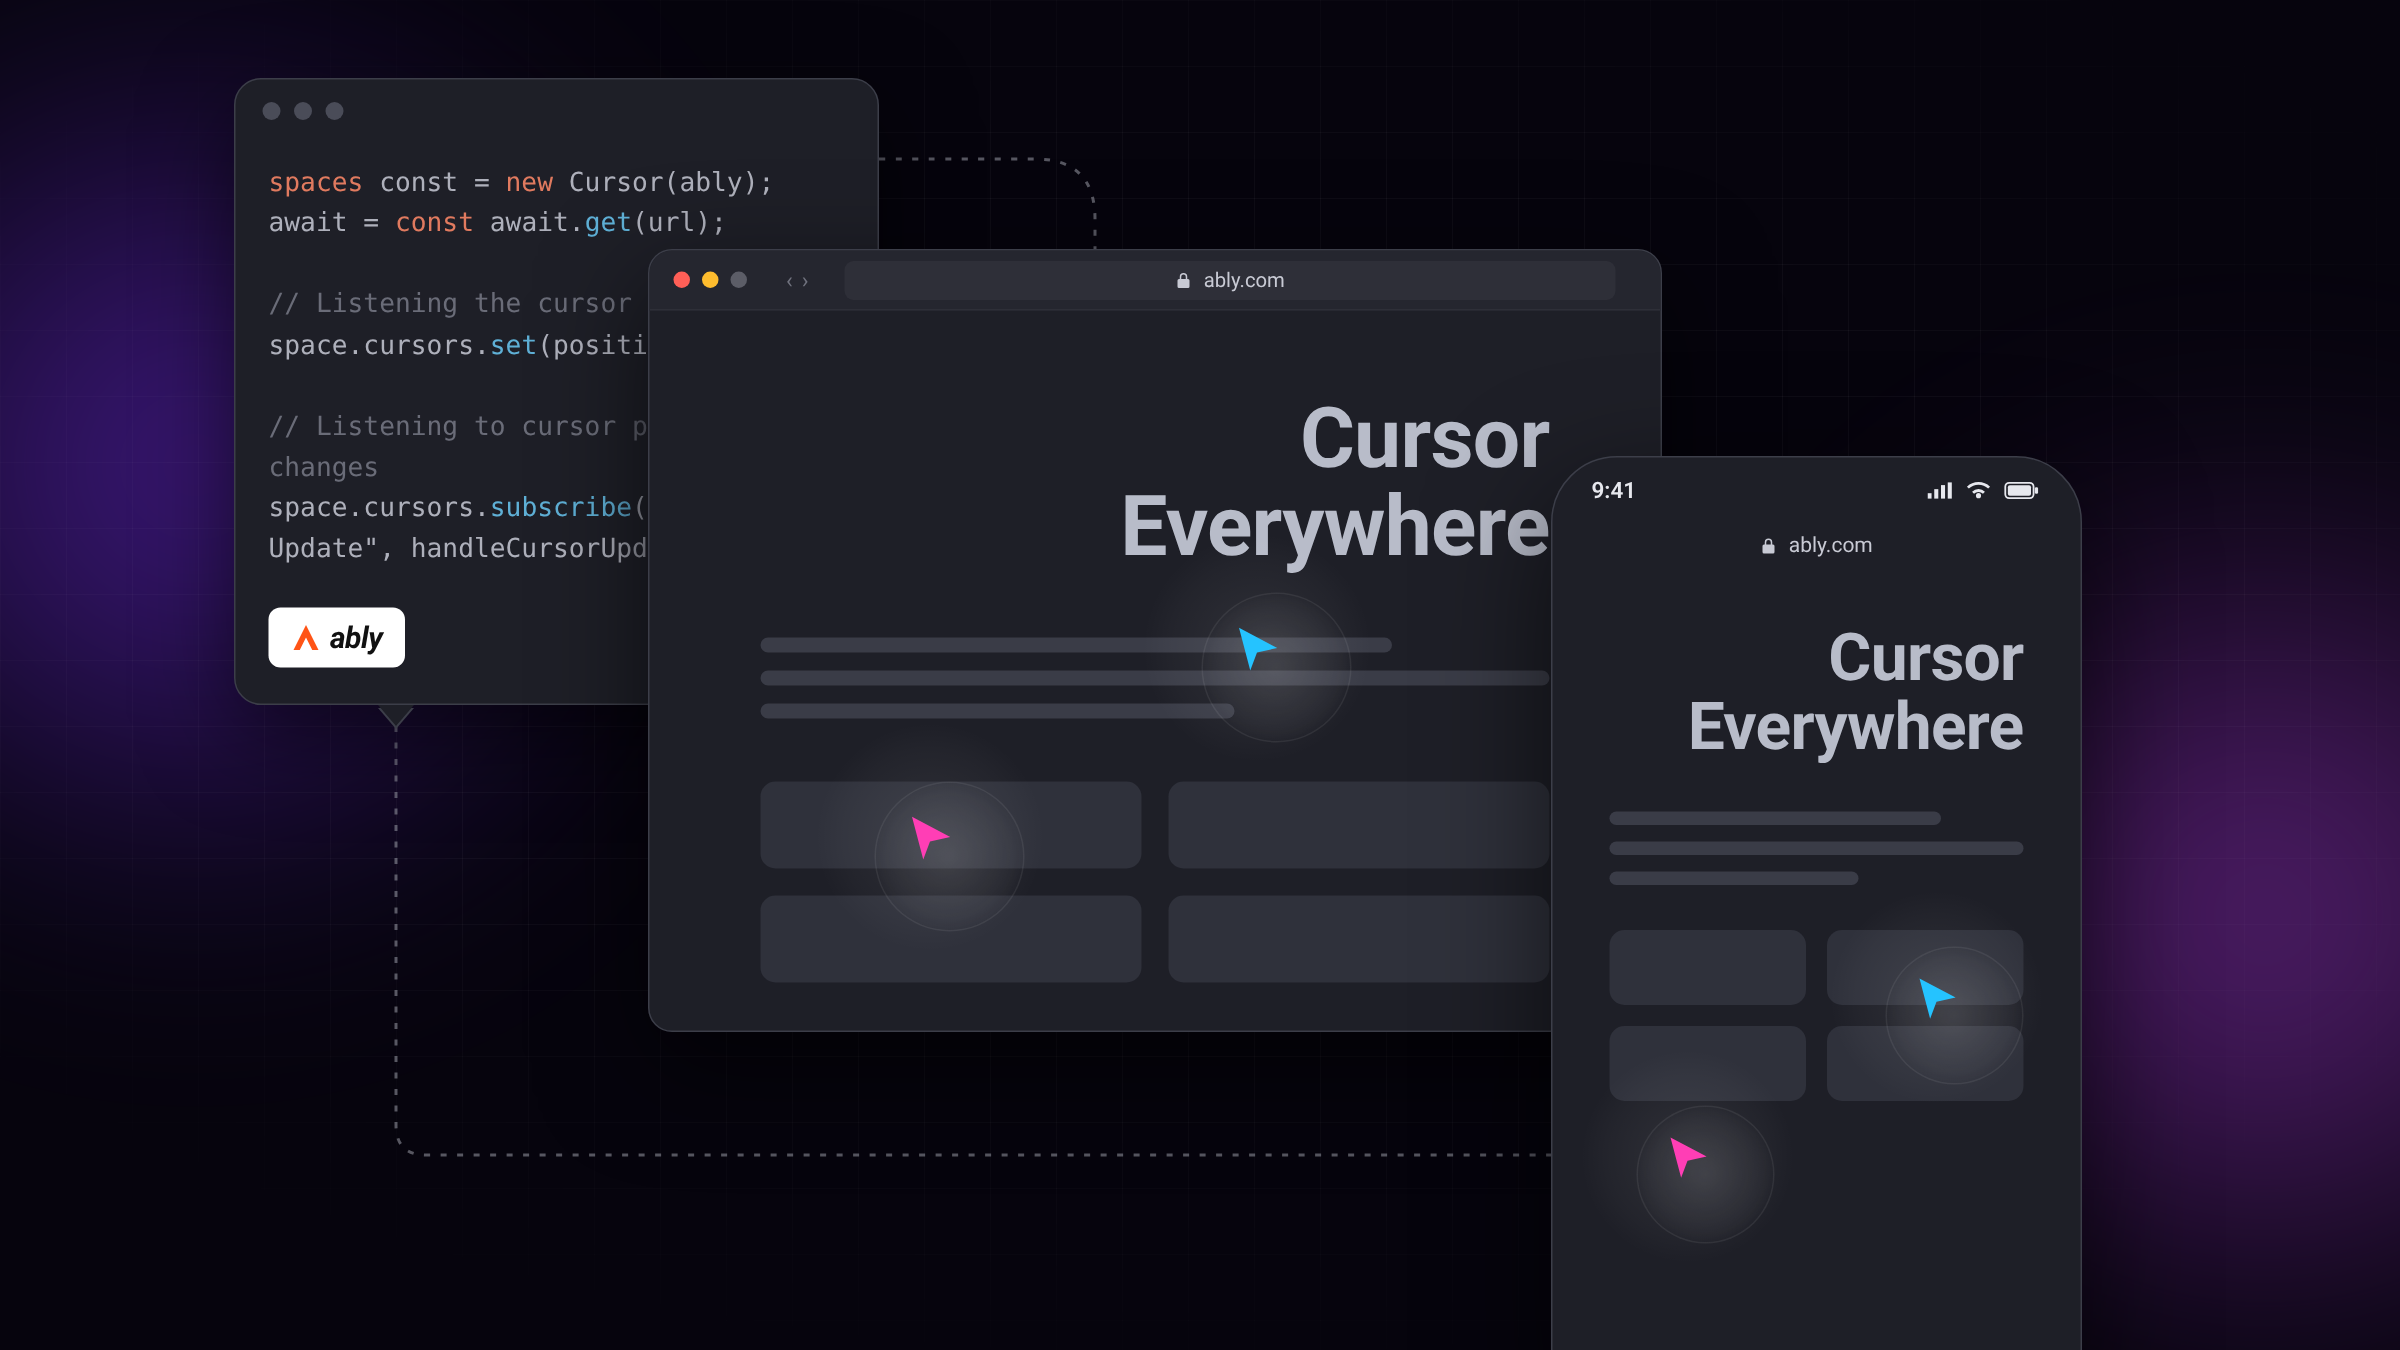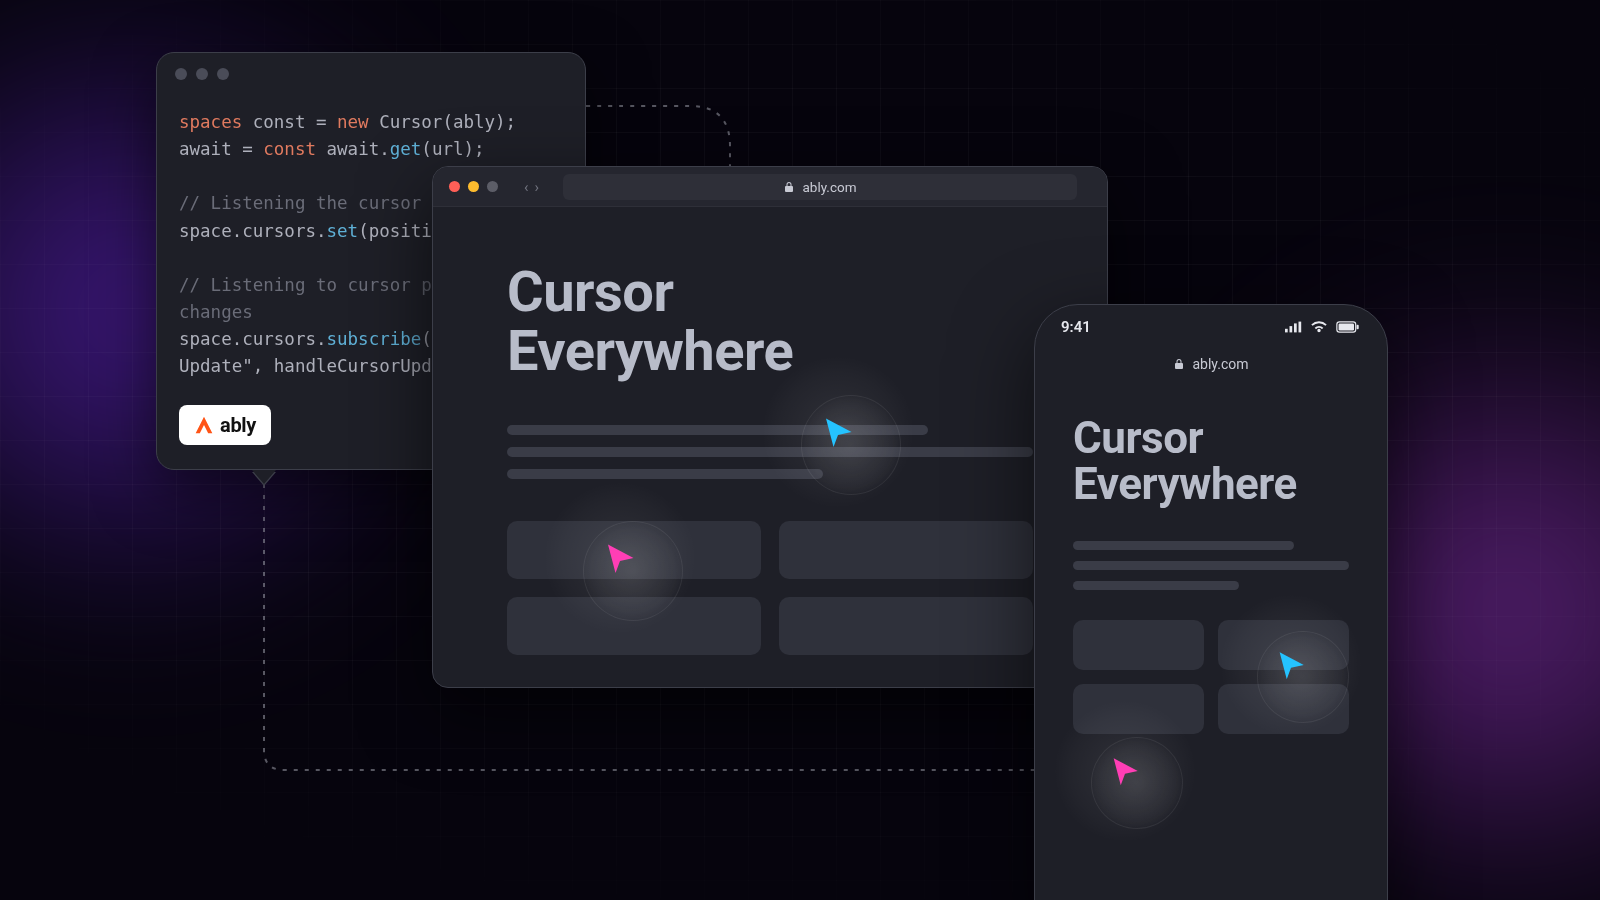--- a/index.html
+++ b/index.html
@@ -66,21 +66,21 @@
   .kw{color:var(--code-orange);}
   .fn{color:var(--code-blue);}
   .cm{color:var(--code-dim);}
   .fade{position:absolute;top:190px;right:0;width:180px;height:230px;
     background:linear-gradient(90deg,rgba(30,31,39,0) 0%,var(--panel) 55%);
     pointer-events:none;}
   .ably-badge{
     position:absolute;left:22px;bottom:24px;
     background:#fff;border-radius:8px;padding:8px 15px;
     display:flex;align-items:center;gap:6px;
-    font-weight:700;font-size:20px;color:#111;letter-spacing:-0.3px;
+    font-weight:700;font-size:20px;color:#111;letter-spacing:-0.3px;font-style:italic;
   }
   .ably-mark{width:20px;height:20px;}
 
   
   .browser{
     position:absolute;left:432px;top:166px;width:676px;height:522px;
     background:var(--panel);border:1px solid var(--panel-border);
     border-radius:16px;box-shadow:0 24px 70px rgba(0,0,0,0.6);
     overflow:hidden;
   }
@@ -96,21 +96,21 @@
   .tdot.g{background:#5c5d67;}
   .navbtns{display:flex;gap:6px;margin-left:16px;color:#70727e;font-size:15px;}
   .navbtn{cursor:default;}
   .addr{
     flex:1;margin:0 14px;height:26px;border-radius:6px;background:#2e2f38;
     display:flex;align-items:center;justify-content:center;gap:7px;
     color:#c8cad4;font-size:13.5px;
   }
   .addr svg{width:12px;height:12px;}
   .browser-body{padding:56px 74px 40px;}
-  .hero{text-align:left;font-weight:700;color:var(--heading);
+  .hero{text-align:right;font-weight:700;color:var(--heading);
     font-size:56px;line-height:1.05;letter-spacing:-0.5px;margin:0 0 44px;}
   .lines{display:flex;flex-direction:column;gap:12px;margin-bottom:42px;}
   .line{height:10px;border-radius:5px;background:var(--bar);}
   .line.w80{width:80%;}
   .line.w100{width:100%;}
   .line.w60{width:60%;}
   .cards{display:grid;grid-template-columns:1fr 1fr;gap:18px;}
   .card{height:58px;border-radius:10px;background:var(--card);}
 
   

